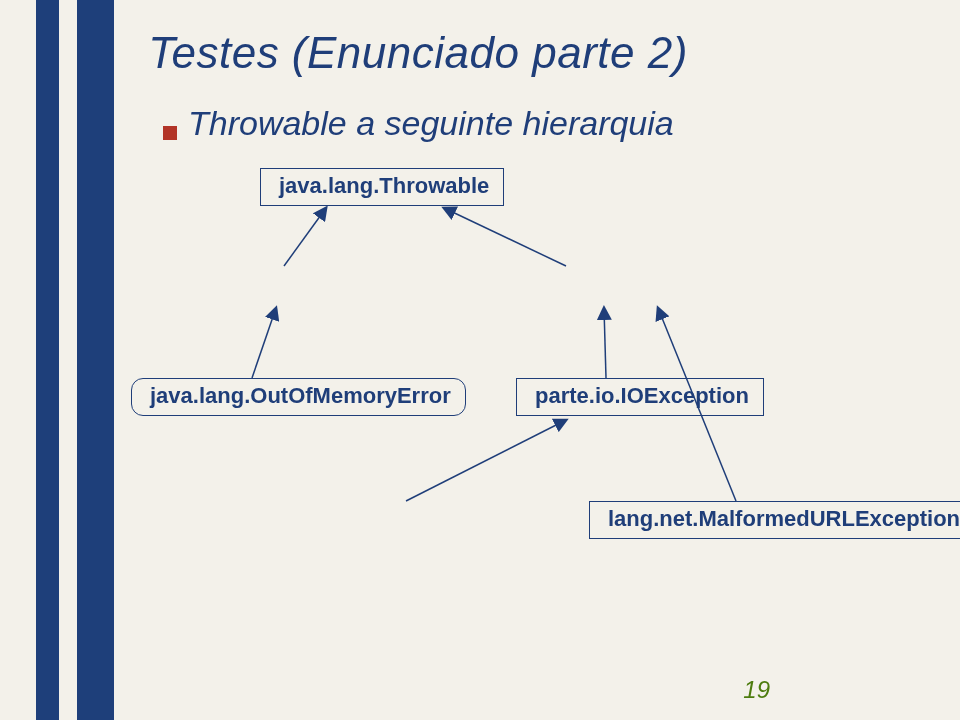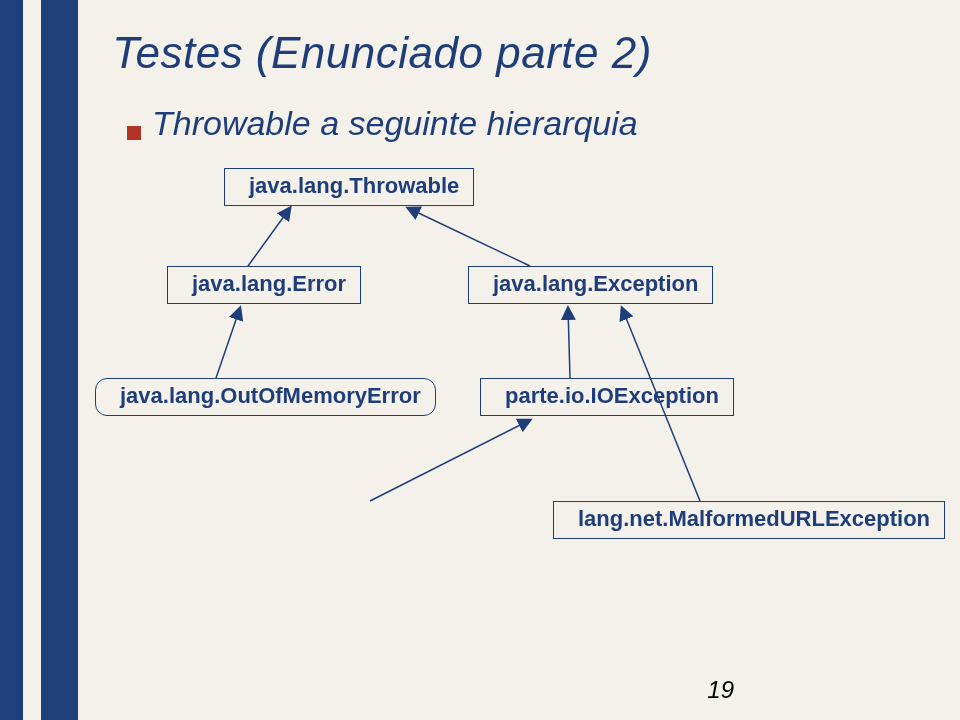--- a/index.html
+++ b/index.html
@@ -8,20 +8,21 @@
     width: 960px;
     height: 720px;
     background: #f3f1ea;
     font-family: "Gill Sans", "Gill Sans MT", "Trebuchet MS", "Segoe UI", sans-serif;
     overflow: hidden;
   }
   .slide {
     position: relative;
     width: 764px;
     height: 720px;
+    margin-left: 36px;
   }
   .leftbar {
     position: absolute;
     left: 0; top: 0;
     width: 78px; height: 100%;
     background: #1e3f7a;
   }
   .leftbar::before {
     content: "";
     position: absolute;
@@ -50,34 +51,34 @@
     position: absolute;
     font-size: 34px;
     color: #1f3e79;
     font-style: italic;
     font-weight: 400;
   }
   .node {
     position: absolute;
     border: 1.5px solid #1f3e79;
     background: transparent;
-    padding: 4px 14px 6px 24px;
+    padding: 4px 14px 6px 18px;
     font-family: "Gill Sans", "Gill Sans MT", "Trebuchet MS", sans-serif;
     font-weight: 700;
     font-size: 22px;
     color: #1f3e79;
     white-space: nowrap;
   }
   .pagenum {
     position: absolute;
     right: 30px;
     bottom: 16px;
     font-size: 24px;
     font-style: italic;
-    color: #000000;
+    color: #4d7c0f;
   }
   svg.arrows {
     position: absolute;
     left: 0; top: 0;
     width: 960px; height: 720px;
     pointer-events: none;
   }
 </style>
 </head>
 <body>
@@ -85,23 +86,21 @@
 <div class="slide">
   <div class="leftbar"></div>
 
   <div class="title">Testes (Enunciado parte 2)</div>
 
   <div class="bullet-sq" style="left:127px; top:126px;"></div>
   <div class="intro" style="left:152px; top:104px;">Throwable a seguinte hierarquia</div>
 
   <div class="node" style="left:224px; top:168px;">java.lang.Throwable</div>
 
-  <div class="node" style="left:167px; top:266px;">java.lang.Error</div>
 
-  <div class="node" style="left:468px; top:266px;">java.lang.Exception</div>
 
   <div class="node" style="left:95px; top:378px;border-radius:12px;">java.lang.OutOfMemoryError</div>
 
   <div class="node" style="left:480px; top:378px;">parte.io.IOException</div>
 
 
   <div class="node" style="left:553px; top:501px;">lang.net.MalformedURLException</div>
 
   <svg class="arrows">
     <defs>

